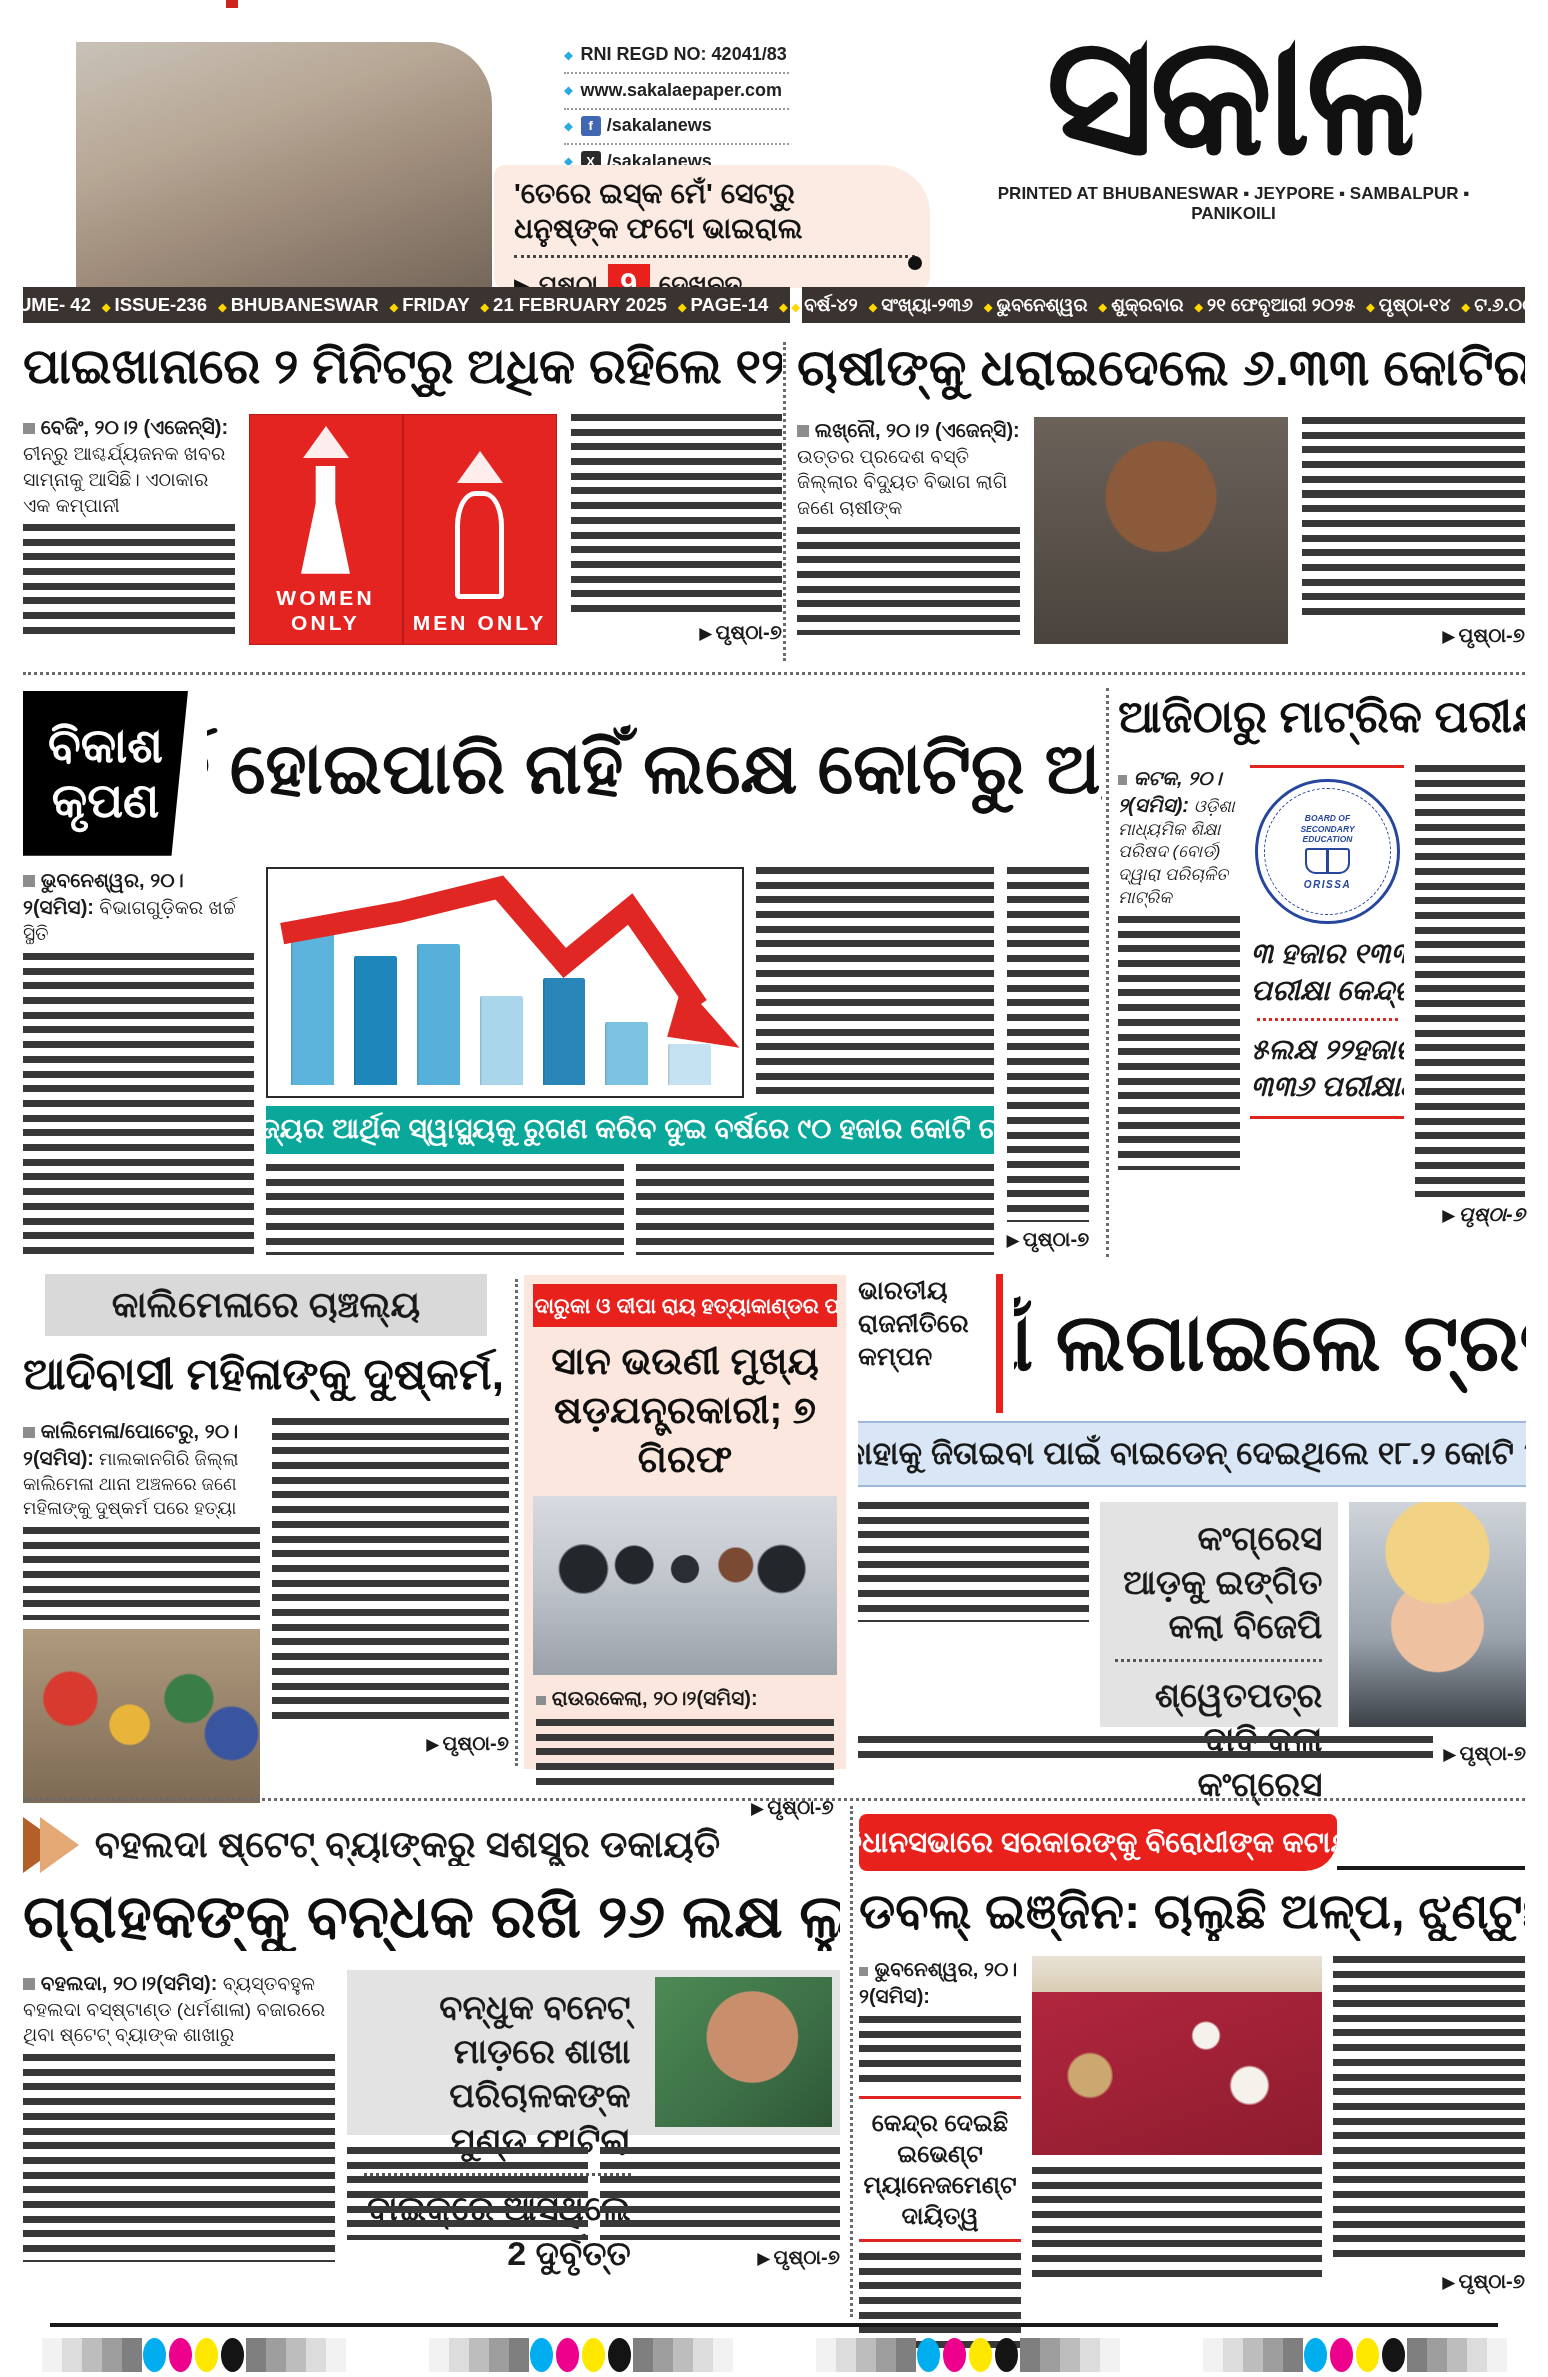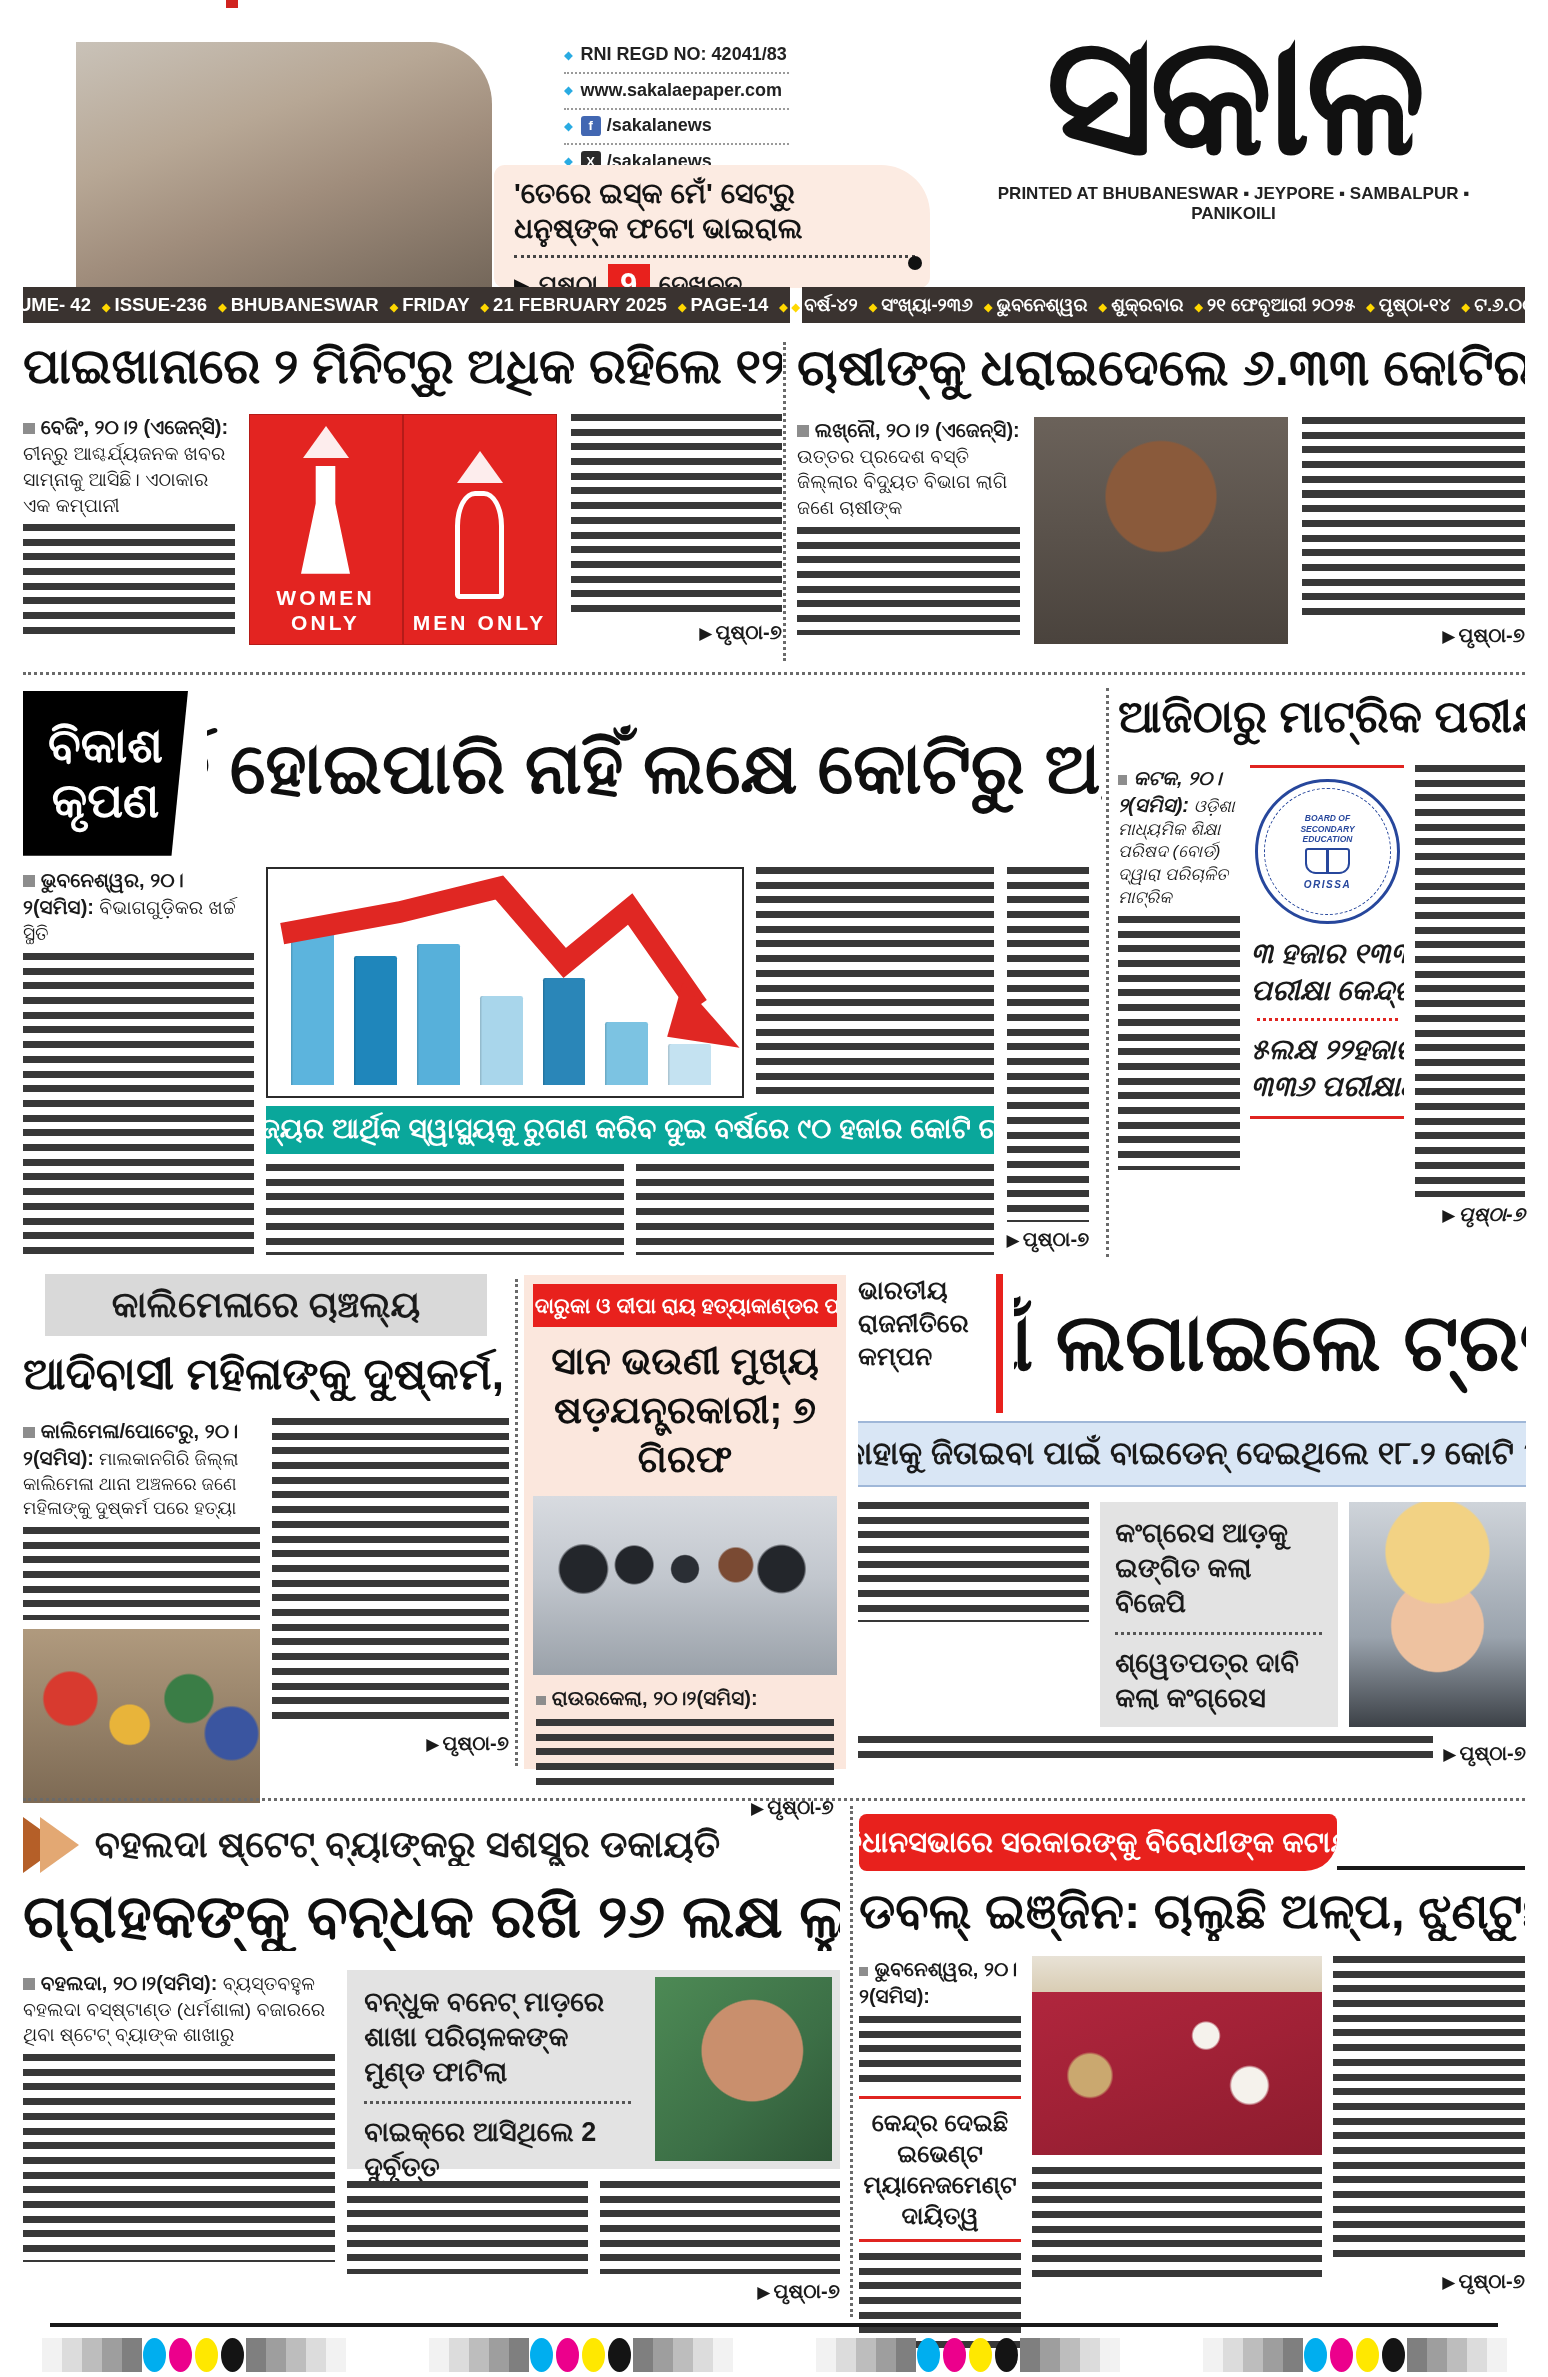--- a/index.html
+++ b/index.html
@@ -80,21 +80,21 @@
   .photo-arrest{background:linear-gradient(180deg,#d8dbe0 0%,#c2c7ce 45%,#9aa1a9 100%);position:relative;}
   .photo-arrest::before{content:"";position:absolute;left:8%;top:18%;width:84%;height:46%;
      background:radial-gradient(circle at 10% 50%,#23262b 0 10%,transparent 11%),radial-gradient(circle at 30% 45%,#23262b 0 10%,transparent 11%),
        radial-gradient(circle at 50% 50%,#2a2e34 0 10%,transparent 11%),radial-gradient(circle at 70% 45%,#7a4a33 0 9%,transparent 10%),
        radial-gradient(circle at 88% 50%,#23262b 0 10%,transparent 11%);}
   .trump-kicker{font-size:25.4px;font-weight:bold;line-height:1.3;}
   .redvbar{width:7px;background:#e8211d;}
   .bluestrip{background:#d9e6f5;border-top:2.3px solid #9fb7d8;border-bottom:2.3px solid #9fb7d8;
      display:flex;align-items:center;justify-content:center;font-size:32px;font-weight:bold;white-space:nowrap;overflow:hidden;}
   .graybox{background:#e3e3e3;}
-  .gb-line{font-size:27px;font-weight:bold;line-height:1.3;}
+  .gb-line{font-size:34px;font-weight:bold;line-height:1.3;text-align:right;}
   .gb-dot{border-top:3.1px dotted #555;margin:10.8px 0;}
   .photo-trump{background:radial-gradient(circle at 50% 22%,#f2d284 0 26%,transparent 27%),
      radial-gradient(circle at 50% 55%,#eec2a0 0 30%,transparent 31%),linear-gradient(180deg,#cfd4da 0%,#9aa3ad 60%,#3c4147 100%);}
   
   .arr{width:0;height:0;border-top:28px solid transparent;border-bottom:28px solid transparent;}
   .arr1{border-left:39px solid #b55f28;}
   .arr2{border-left:39px solid #e3a873;margin-left:-21.6px;}
   .photo-injured{background:radial-gradient(circle at 55% 40%,#c98f6d 0 34%,transparent 35%),linear-gradient(135deg,#4d8a55 0%,#3c6f46 60%,#2e5636 100%);}
   .kicker-redround{background:#e8211d;color:#fff;display:flex;align-items:center;justify-content:center;
      font-size:29px;font-weight:bold;border-radius:7.7px 7.7px 32px 7.7px;white-space:nowrap;overflow:hidden;}
@@ -367,21 +367,21 @@
       </div>
       <div data-name="story-kicker" style="font-size:37px;font-weight:bold;white-space:nowrap;overflow:hidden;">ବହଲଦା ଷ୍ଟେଟ୍ ବ୍ୟାଙ୍କରୁ ସଶସ୍ତ୍ର ଡକାୟତି</div>
     </div>
     <div class="headline" data-name="story-robbery-headline" style="font-size:60px;line-height:1.15;text-align:left;margin-top:6.2px;">ଗ୍ରାହକଙ୍କୁ ବନ୍ଧକ ରଖି ୨୬ ଲକ୍ଷ ଲୁଟ୍</div>
     <div style="display:flex;gap:12.3px;margin-top:18.5px;height:332px;">
       <div style="width:312px;" data-name="story-column">
         <p class="lede"><span class="sq"></span><b data-name="byline">ବହଲଦା, ୨୦।୨(ସମିସ):</b> <span data-name="lede-text">ବ୍ୟସ୍ତବହୁଳ ବହଲଦା ବସ୍‌ଷ୍ଟାଣ୍ଡ (ଧର୍ମଶାଳା) ବଜାରରେ ଥିବା ଷ୍ଟେଟ୍ ବ୍ୟାଙ୍କ ଶାଖାରୁ</span></p>
         <div class="greek" data-name="body-text" style="height:208px;"></div>
       </div>
       <div style="flex:1;">
-        <div class="graybox" data-name="robbery-highlight-box" style="height:199px;display:flex;">
+        <div class="graybox" data-name="robbery-highlight-box" style="height:165px;display:flex;">
           <div style="flex:1;padding:15.4px 17px;">
             <div class="gb-line" data-name="box-headline">ବନ୍ଧୁକ ବନେଟ୍ ମାଡ଼ରେ ଶାଖା ପରିଚାଳକଙ୍କ ମୁଣ୍ଡ ଫାଟିଲା</div>
             <div class="gb-dot" data-name="dotted-divider"></div>
             <div class="gb-line" data-name="box-subline">ବାଇକ୍‌ରେ ଆସିଥିଲେ 2 ଦୁର୍ବୃତ୍ତ</div>
           </div>
           <div class="photo-injured" data-name="injured-manager-photo" style="width:177px;margin:7.7px;"></div>
         </div>
         <div style="display:flex;gap:12.3px;margin-top:12.3px;">
           <div class="greek" data-name="body-text" style="flex:1;height:93px;"></div>
           <div class="greek" data-name="body-text" style="flex:1;height:93px;"></div>

